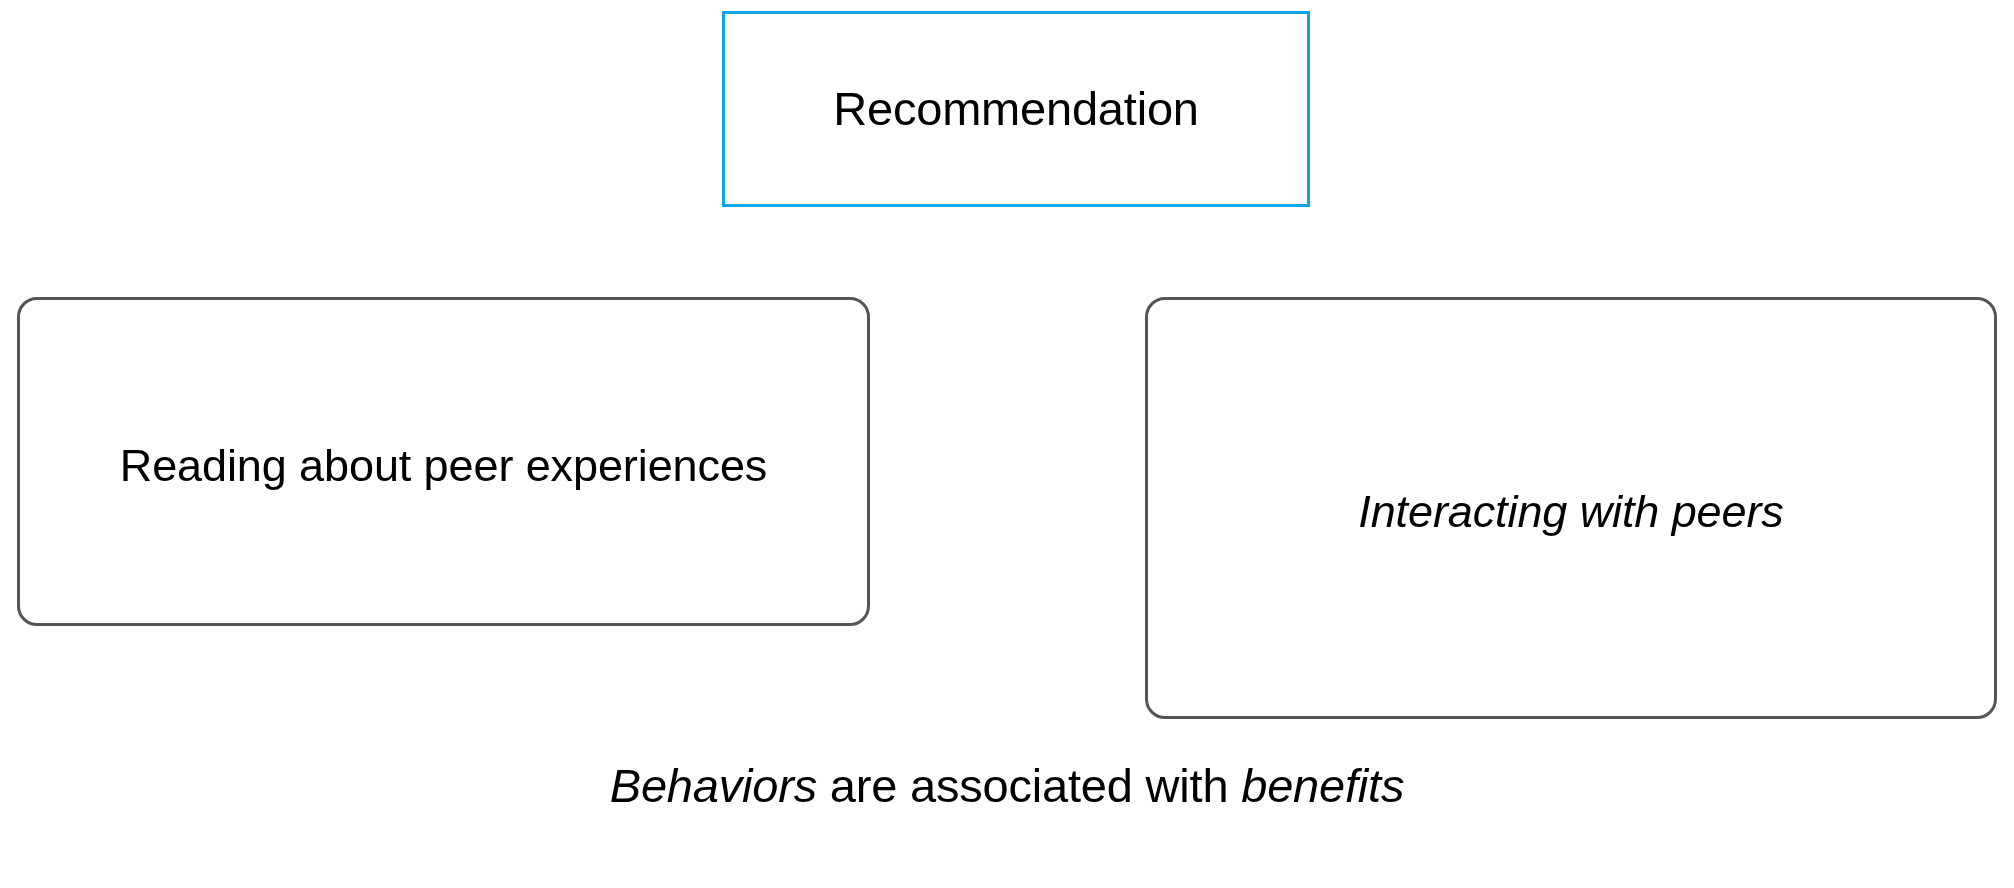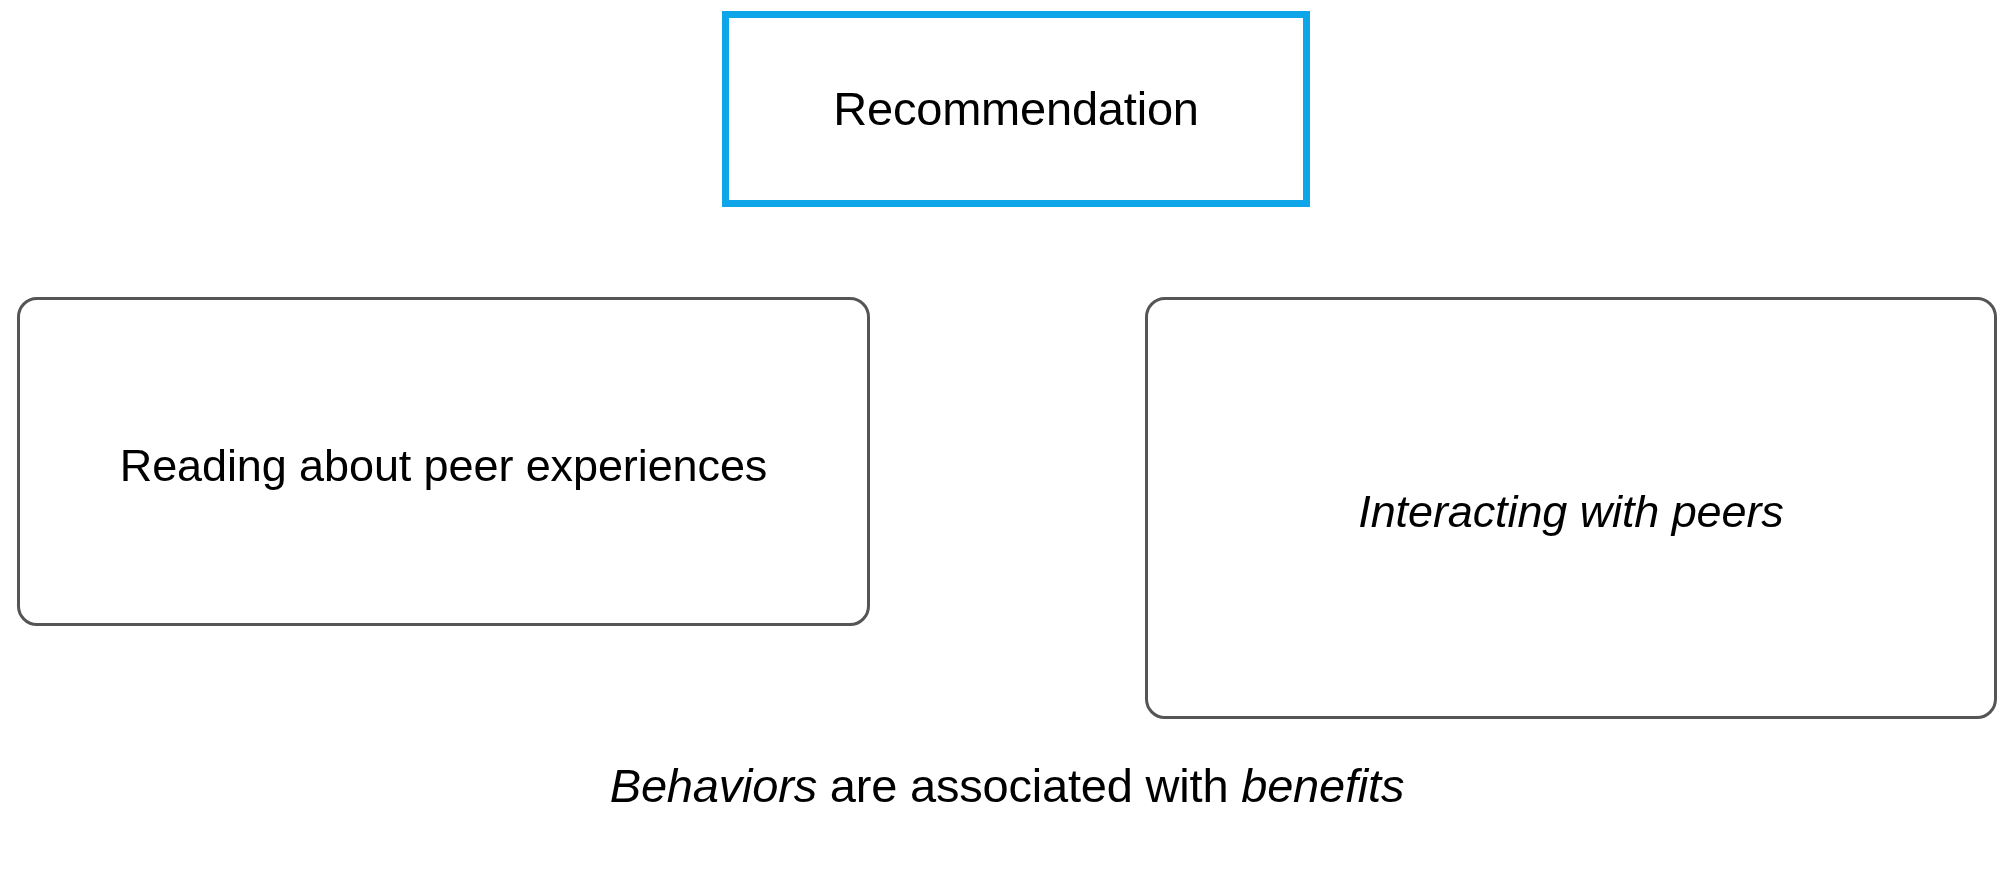--- a/index.html
+++ b/index.html
@@ -26,21 +26,21 @@
   }
 
   
   .header-box {
     position: absolute;
     left: 722px;
     top: 11px;
     width: 588px;
     height: 196px;
     box-sizing: border-box;
-    border: 7px solid #0ea5e9;
+    border: 3px solid #0ea5e9;
     background: #ffffff;
     display: flex;
     flex-direction: column;
     align-items: center;
     justify-content: center;
   }
   .header-line {
     font-size: 47px;
     line-height: 1.42;
     font-weight: 400;

